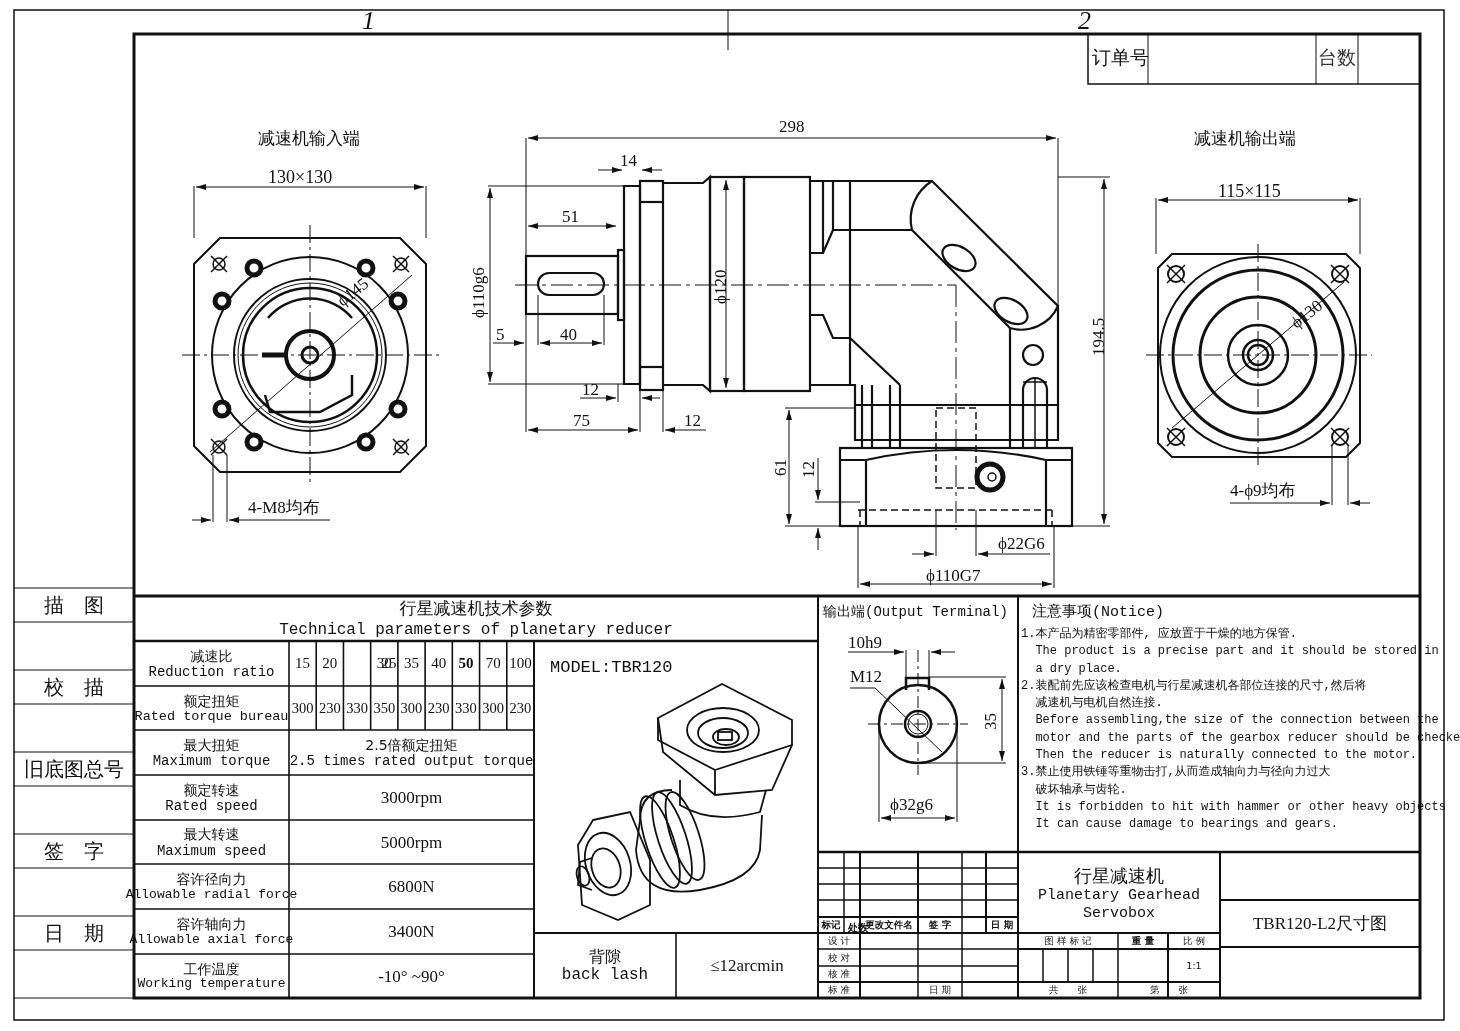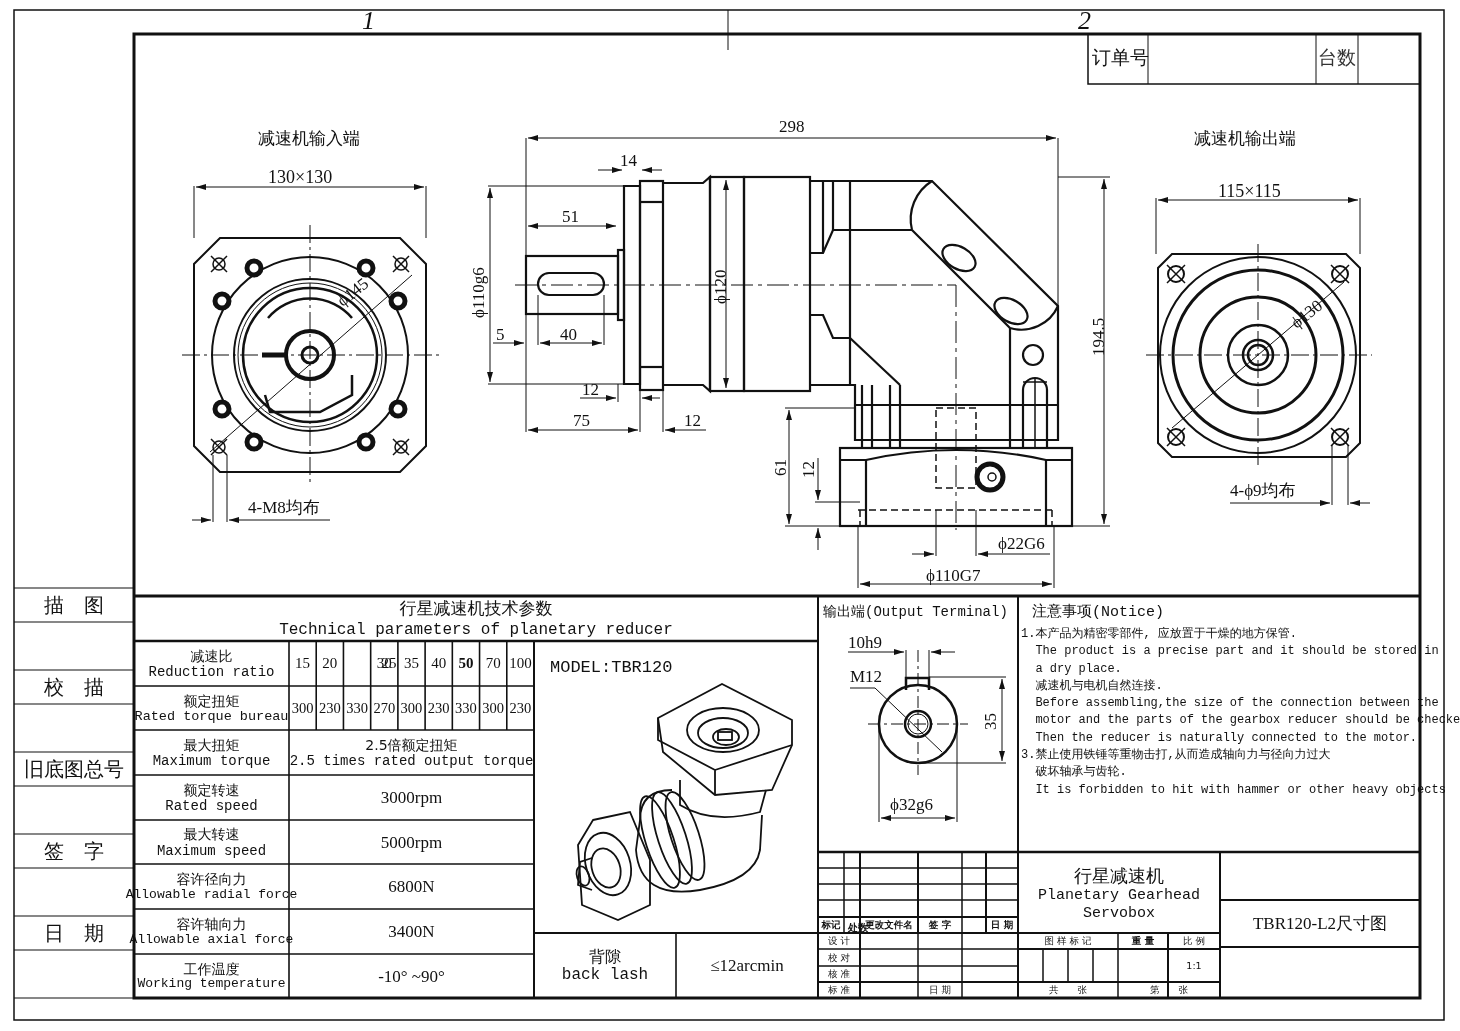--- a/index.html
+++ b/index.html
@@ -391,21 +391,21 @@
       </div>
 
   <div class="cell" style="left:134px;top:687px;width:155px;height:43px;font-size:14px">
     <span class="sans">额定扭矩</span>
     <span class="mono" style="font-size:13.5px">Rated torque bureau</span>
   </div>
   <div id="torque-row">
         <div class="cell serif" style="left: 289px; top: 687px; width: 27.2222px; height: 43px; font-size: 14.5px;">300</div>
         <div class="cell serif" style="left: 316.222px; top: 687px; width: 27.2222px; height: 43px; font-size: 14.5px;">230</div>
         <div class="cell serif" style="left: 343.444px; top: 687px; width: 27.2222px; height: 43px; font-size: 14.5px;">330</div>
-        <div class="cell serif" style="left: 370.667px; top: 687px; width: 27.2222px; height: 43px; font-size: 14.5px;">270</div>
+        <div class="cell serif" style="left: 370.667px; top: 687px; width: 27.2222px; height: 43px; font-size: 14.5px;">350</div>
         <div class="cell serif" style="left: 397.889px; top: 687px; width: 27.2222px; height: 43px; font-size: 14.5px;">300</div>
         <div class="cell serif" style="left: 425.111px; top: 687px; width: 27.2222px; height: 43px; font-size: 14.5px;">230</div>
         <div class="cell serif" style="left: 452.333px; top: 687px; width: 27.2222px; height: 43px; font-size: 14.5px;">330</div>
         <div class="cell serif" style="left: 479.556px; top: 687px; width: 27.2222px; height: 43px; font-size: 14.5px;">300</div>
         <div class="cell serif" style="left: 506.778px; top: 687px; width: 27.2222px; height: 43px; font-size: 14.5px;">230</div>
       </div>
 
   <div class="cell" style="left:134px;top:731px;width:155px;height:44px;font-size:14px">
     <span class="sans">最大扭矩</span>
     <span class="mono">Maximum torque</span>
@@ -458,27 +458,29 @@
 <div class="t serif" style="left:850px;top:668px;font-size:17px">M12</div>
 <div class="t serif" style="left:982px;top:730px;font-size:17px;transform:rotate(-90deg);transform-origin:left top">35</div>
 <div class="t serif" style="left:890px;top:796px;font-size:17px">ϕ32g6</div>
 
 <div>
   <div class="t mono" style="left:1032px;top:605px;font-size:15px">注意事项(Notice)</div>
   <div id="notice-lines" style="position:absolute;left:1021px;top:626px;width:398px;font-size:12px;line-height:17.3px" class="mono">
         <div style="white-space: pre;">1.本产品为精密零部件, 应放置于干燥的地方保管.</div>
         <div style="white-space: pre;">  The product is a precise part and it should be stored in</div>
         <div style="white-space: pre;">  a dry place.</div>
+        <div style="white-space: pre;">2.装配前先应该检查电机与行星减速机各部位连接的尺寸,然后将</div>
         <div style="white-space: pre;">  减速机与电机自然连接.</div>
         <div style="white-space: pre;">  Before assembling,the size of the connection between the</div>
         <div style="white-space: pre;">  motor and the parts of the gearbox reducer should be checked,</div>
         <div style="white-space: pre;">  Then the reducer is naturally connected to the motor.</div>
         <div style="white-space: pre;">3.禁止使用铁锤等重物击打,从而造成轴向力与径向力过大</div>
         <div style="white-space: pre;">  破坏轴承与齿轮.</div>
         <div style="white-space: pre;">  It is forbidden to hit with hammer or other heavy objects</div>
+        <div style="white-space: pre;">  It can cause damage to bearings and gears.</div>
       </div>
 </div>
 
 <div>
   <div class="cell sans" style="left:818px;top:918px;width:26px;height:15px;font-size:9.5px;font-weight:bold">标记</div>
   <div class="cell sans" style="left:844px;top:920px;width:28px;height:15px;font-size:10px;font-weight:bold">处数</div>
   <div class="cell sans" style="left:860px;top:918px;width:58px;height:15px;font-size:9.5px;font-weight:bold">更改文件名</div>
   <div class="cell sans" style="left:918px;top:918px;width:44px;height:15px;font-size:9.5px;font-weight:bold">签 字</div>
   <div class="cell sans" style="left:986px;top:918px;width:32px;height:15px;font-size:9.5px;font-weight:bold">日 期</div>
 

